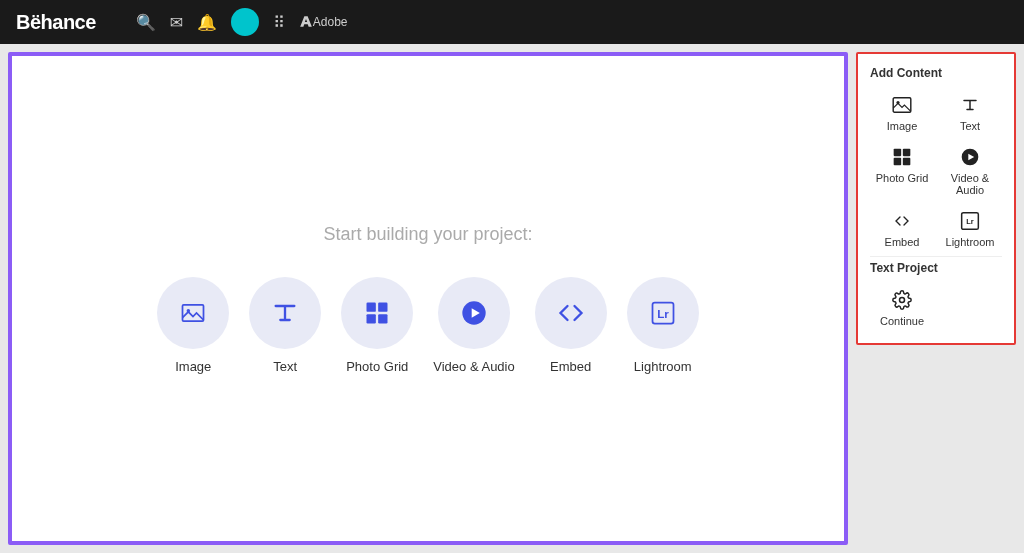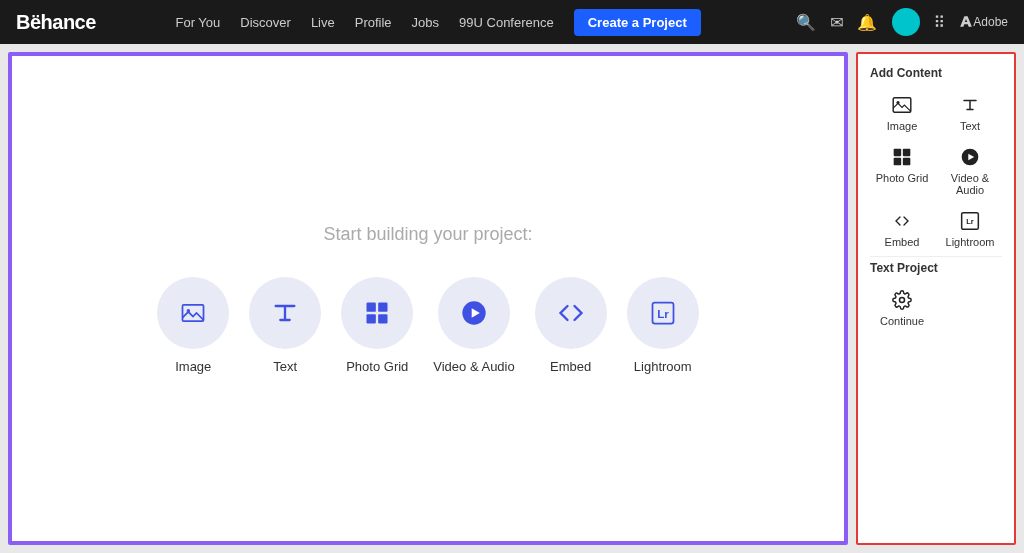--- a/index.html
+++ b/index.html
@@ -125,21 +125,21 @@
     .content-option-label {
       font-size: 13px;
       color: #333;
       font-weight: 400;
     }
 
     
     .sidebar {
       width: 160px;
       display: flex;
-      flex-direction: row;
+      flex-direction: column;
       gap: 8px;
     }
     .sidebar-panel {
       background: #fff;
       border: 2px solid #e53935;
       border-radius: 2px;
       padding: 12px;
     }
     .sidebar-panel-title {
       font-size: 12px;
@@ -214,29 +214,20 @@
       border: none;
       border-top: 1px solid #eee;
       margin: 4px 0;
     }
   </style>
 </head>
 <body>
 
 <nav class="navbar">
   <span class="nav-logo">Bëhance</span>
-  <div class="nav-links">
-    <a class="nav-link">For You</a>
-    <a class="nav-link">Discover</a>
-    <a class="nav-link">Live</a>
-    <a class="nav-link">Profile</a>
-    <a class="nav-link">Jobs</a>
-    <a class="nav-link">99U Conference</a>
-    <button class="nav-cta">Create a Project</button>
-  </div>
   <div class="nav-right">
     <span class="nav-icon">🔍</span>
     <span class="nav-icon">✉</span>
     <span class="nav-icon">🔔</span>
     <span class="nav-avatar"></span>
     <span class="nav-icon">⠿</span>
     <span class="nav-adobe">
       <svg width="14" height="14" viewBox="0 0 24 24" fill="#ccc">
           <path d="M14.82 2L22 20h-5.5l-1.5-4H9l-1.5 4H2L9.18 2h5.64zM12 7l-2 5h4l-2-5z"></path>
         </svg>

